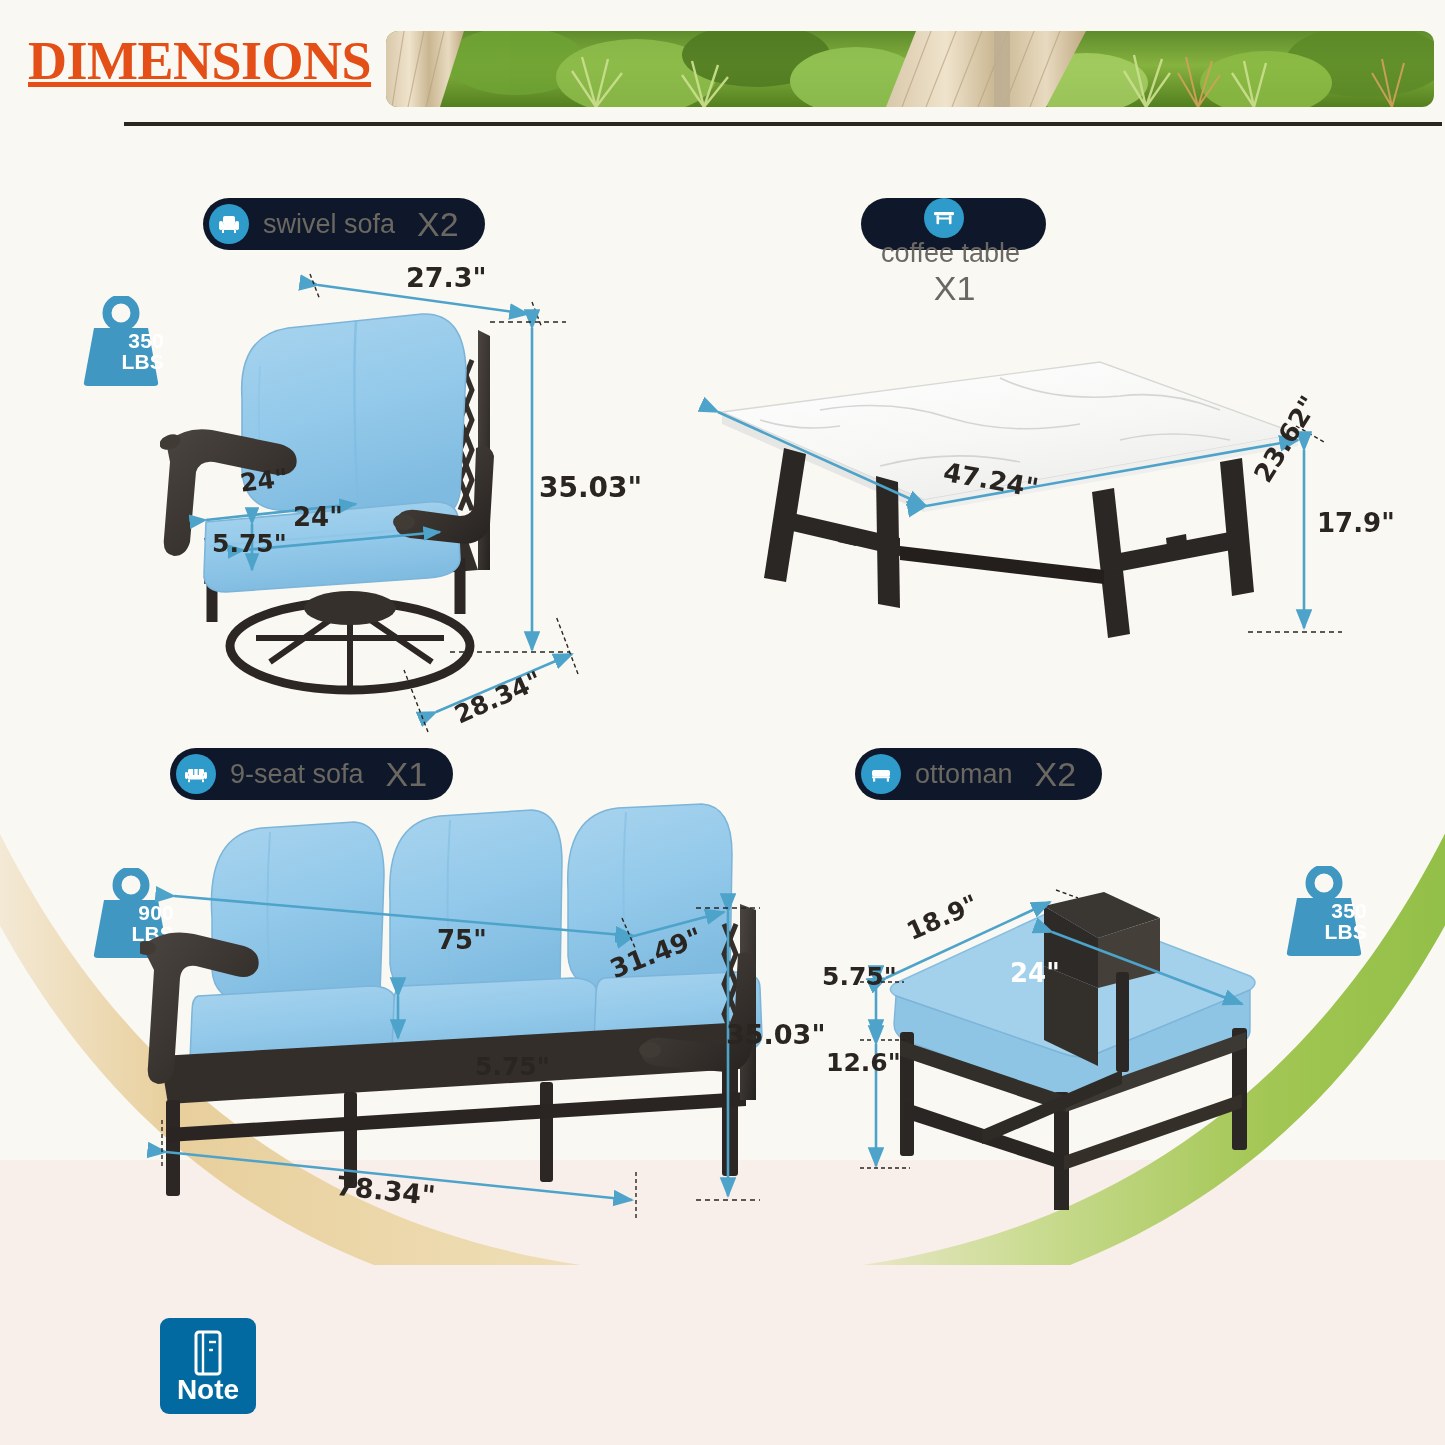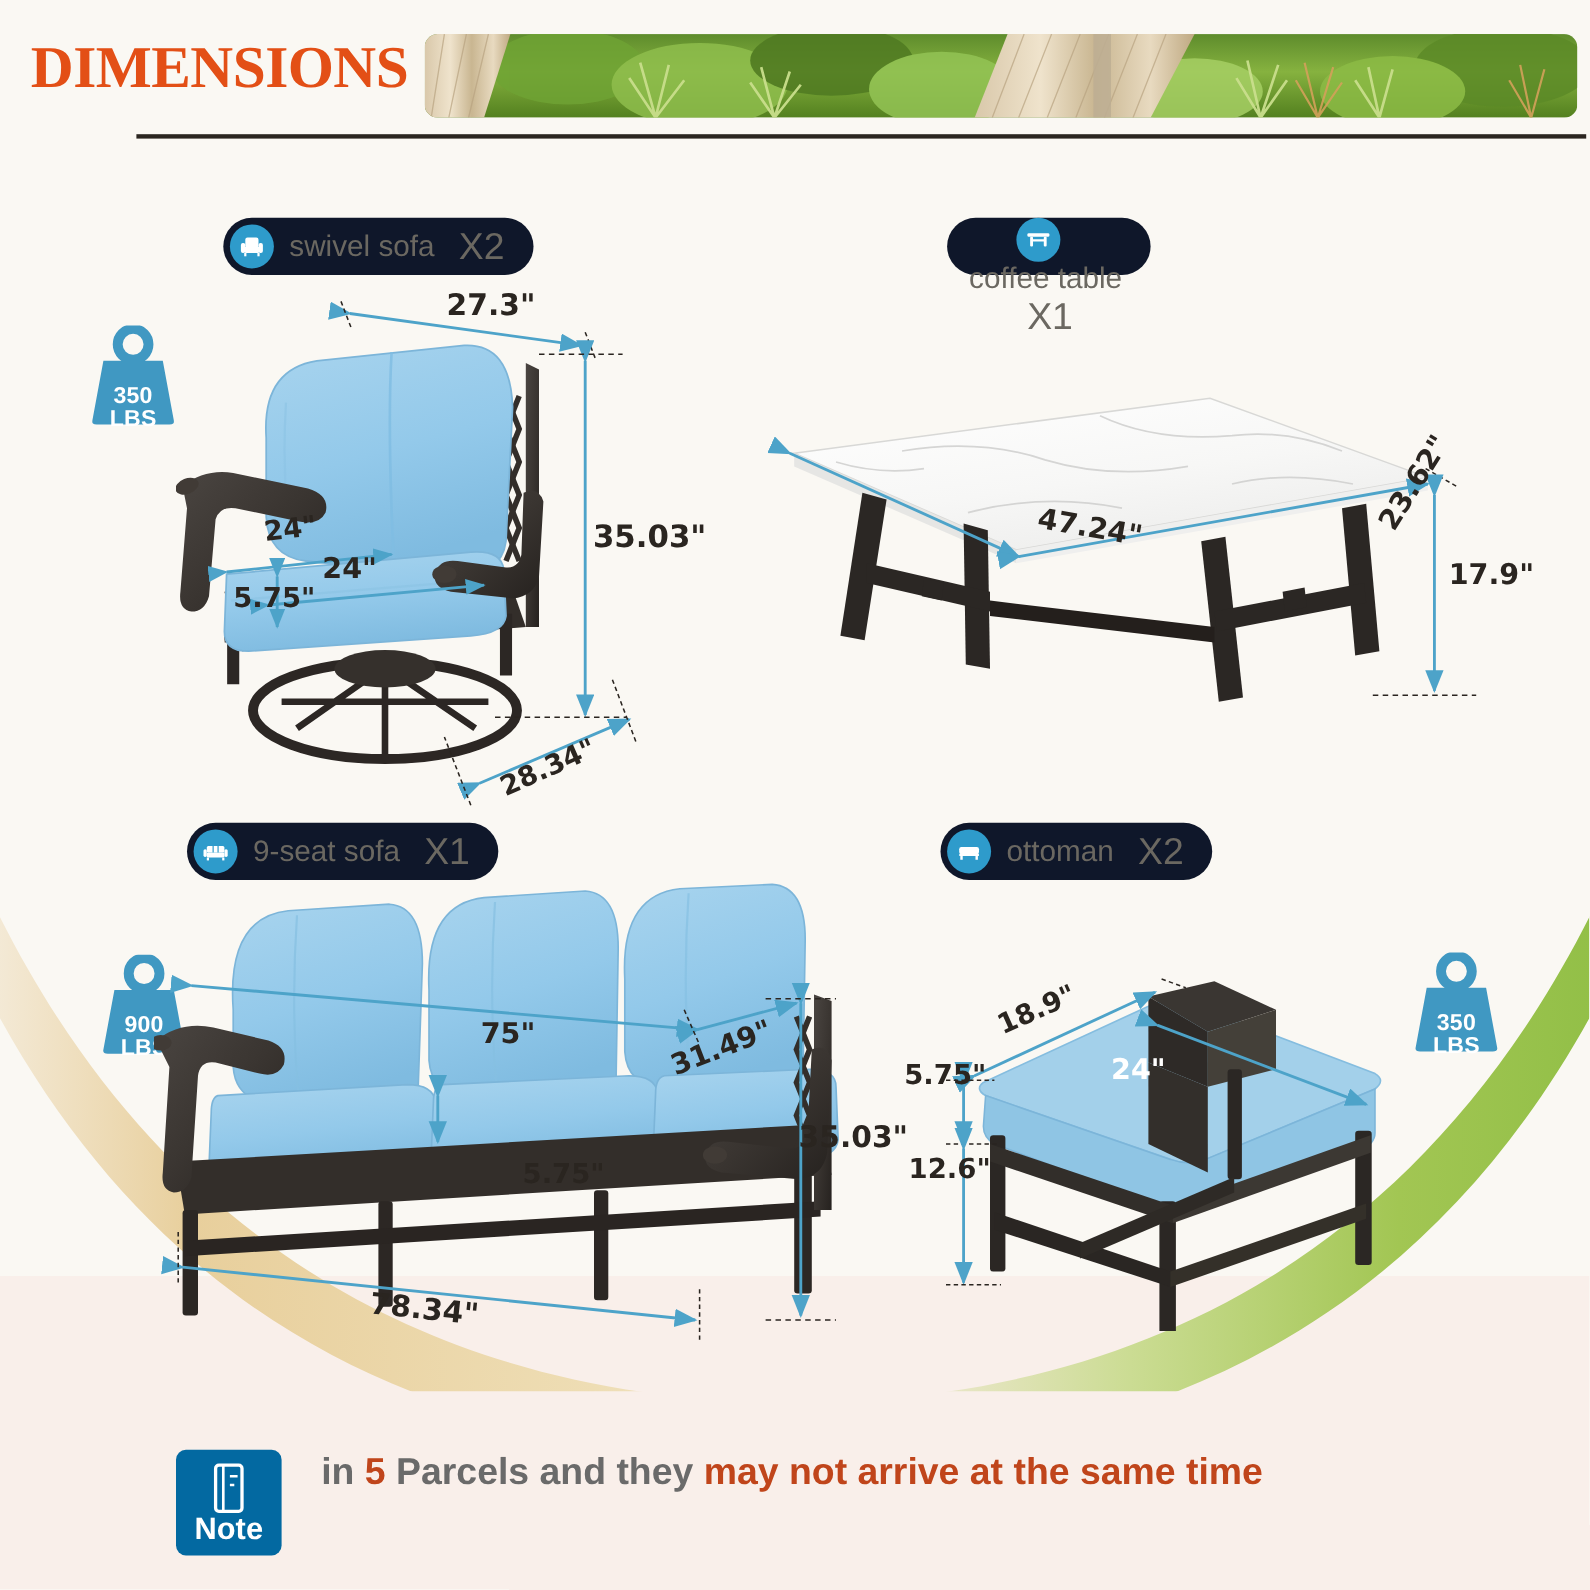--- a/index.html
+++ b/index.html
@@ -21,21 +21,21 @@
     position:absolute; left:0; right:0; bottom:180px; height:460px;
     overflow:hidden; pointer-events:none;
   }
 
   
   .header{ position:absolute; left:0; top:0; width:1445px; height:140px; }
   .dim-title{
     position:absolute; left:28px; top:30px;
     font-family:"Liberation Serif", serif;
     font-weight:bold; font-size:54px; letter-spacing:-0.5px;
-    color:#E34F16; white-space:nowrap;
+    color:#E34F16; white-space:nowrap;text-decoration:underline;
   }
   .header-photo{
     position:absolute; left:386px; top:31px; width:1048px; height:76px;
     border-radius:12px; overflow:hidden;
   }
   .header-rule{
     position:absolute; left:124px; top:122px; width:1318px; height:4px;
     background:#2B2620;
   }
 
@@ -55,24 +55,23 @@
   }
   .pill-qty{
     margin-left:22px; font-size:34px; color:#6B6861; font-weight:300;
     white-space:nowrap;
   }
 
   
   .wbadge{ position:absolute; width:86px; height:92px; }
   .wbadge .wtxt{
     position:absolute; left:0; right:0; top:34px;
-    text-align:center; color:#FFFFFF; font-weight:bold;
+    text-align:right; color:#FFFFFF; font-weight:bold;
     font-size:21px; line-height:21px; letter-spacing:0.2px;
     pointer-events:none;
-    margin-top:19px;
   }
   .wbadge .wtxt span{ display:block; }
 
   
   .dim{
     position:absolute; color:#2A2520; font-weight:bold;
     white-space:nowrap;
     font-family:"DejaVu Sans", sans-serif;
   }
 
@@ -541,16 +540,15 @@
         <rect x="36" y="8" width="24" height="42" rx="3" fill="none" stroke="#fff" stroke-width="3"></rect>
         <line x1="43" y1="8" x2="43" y2="50" stroke="#fff" stroke-width="2.4"></line>
         <line x1="49" y1="18" x2="56" y2="18" stroke="#fff" stroke-width="2.4"></line>
         <line x1="49" y1="26" x2="53" y2="26" stroke="#fff" stroke-width="2.4"></line>
       </g>
     </svg>
     <div class="nlabel">Note</div>
   </div>
 
   <div class="note-text">
-    <span class="note-line"><span>in </span><span class="hl">5</span><span> Parcels and they </span><span class="hl">may not arrive at the same time</span></span>
   </div>
 
 </div>
 
 </body></html>

